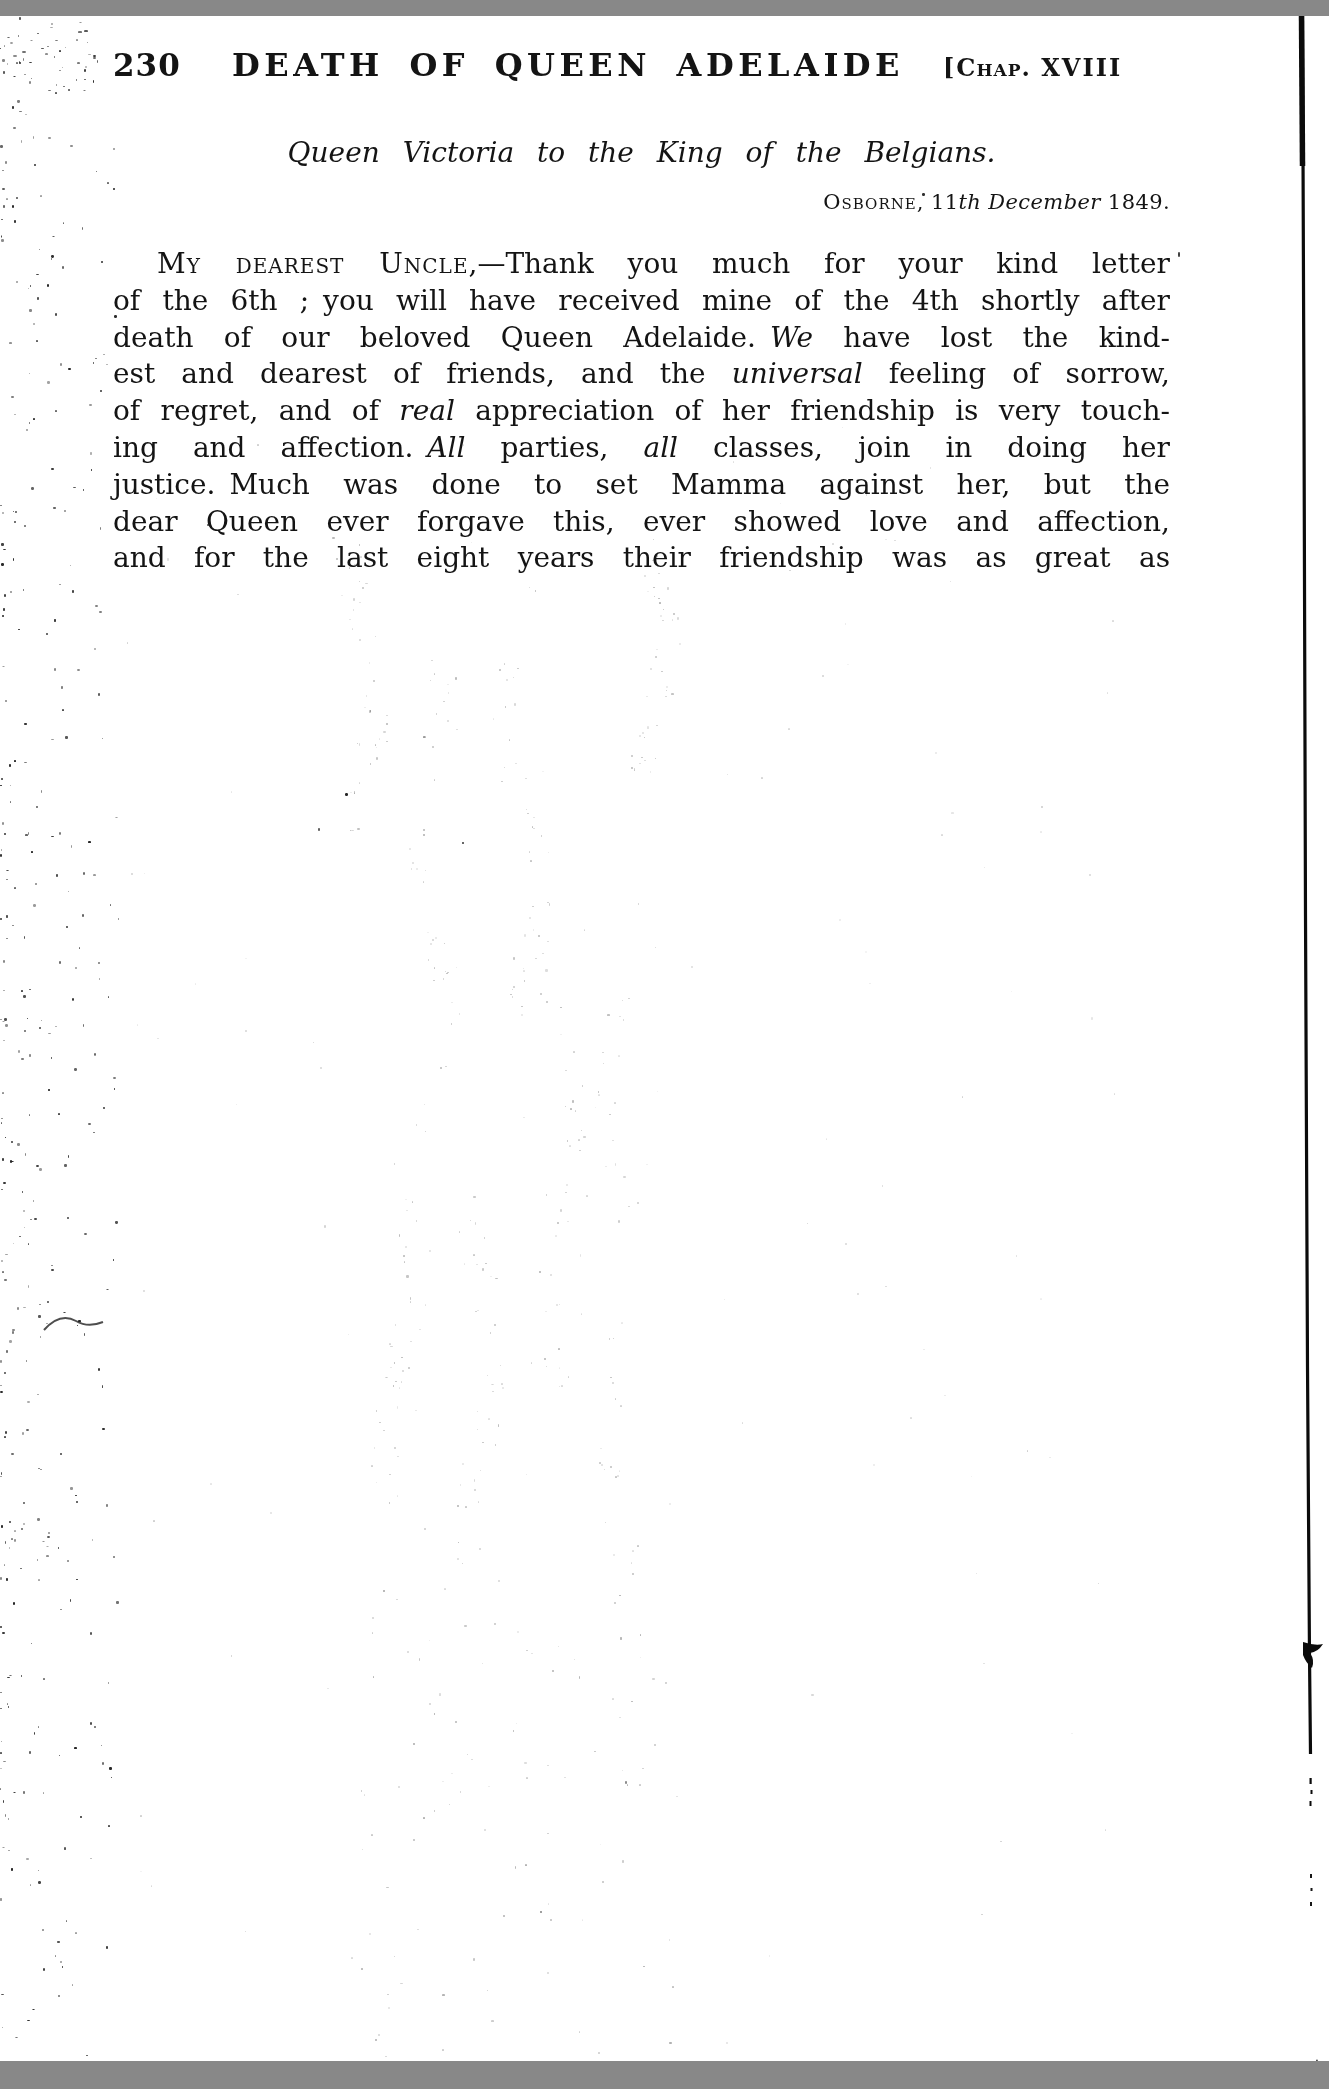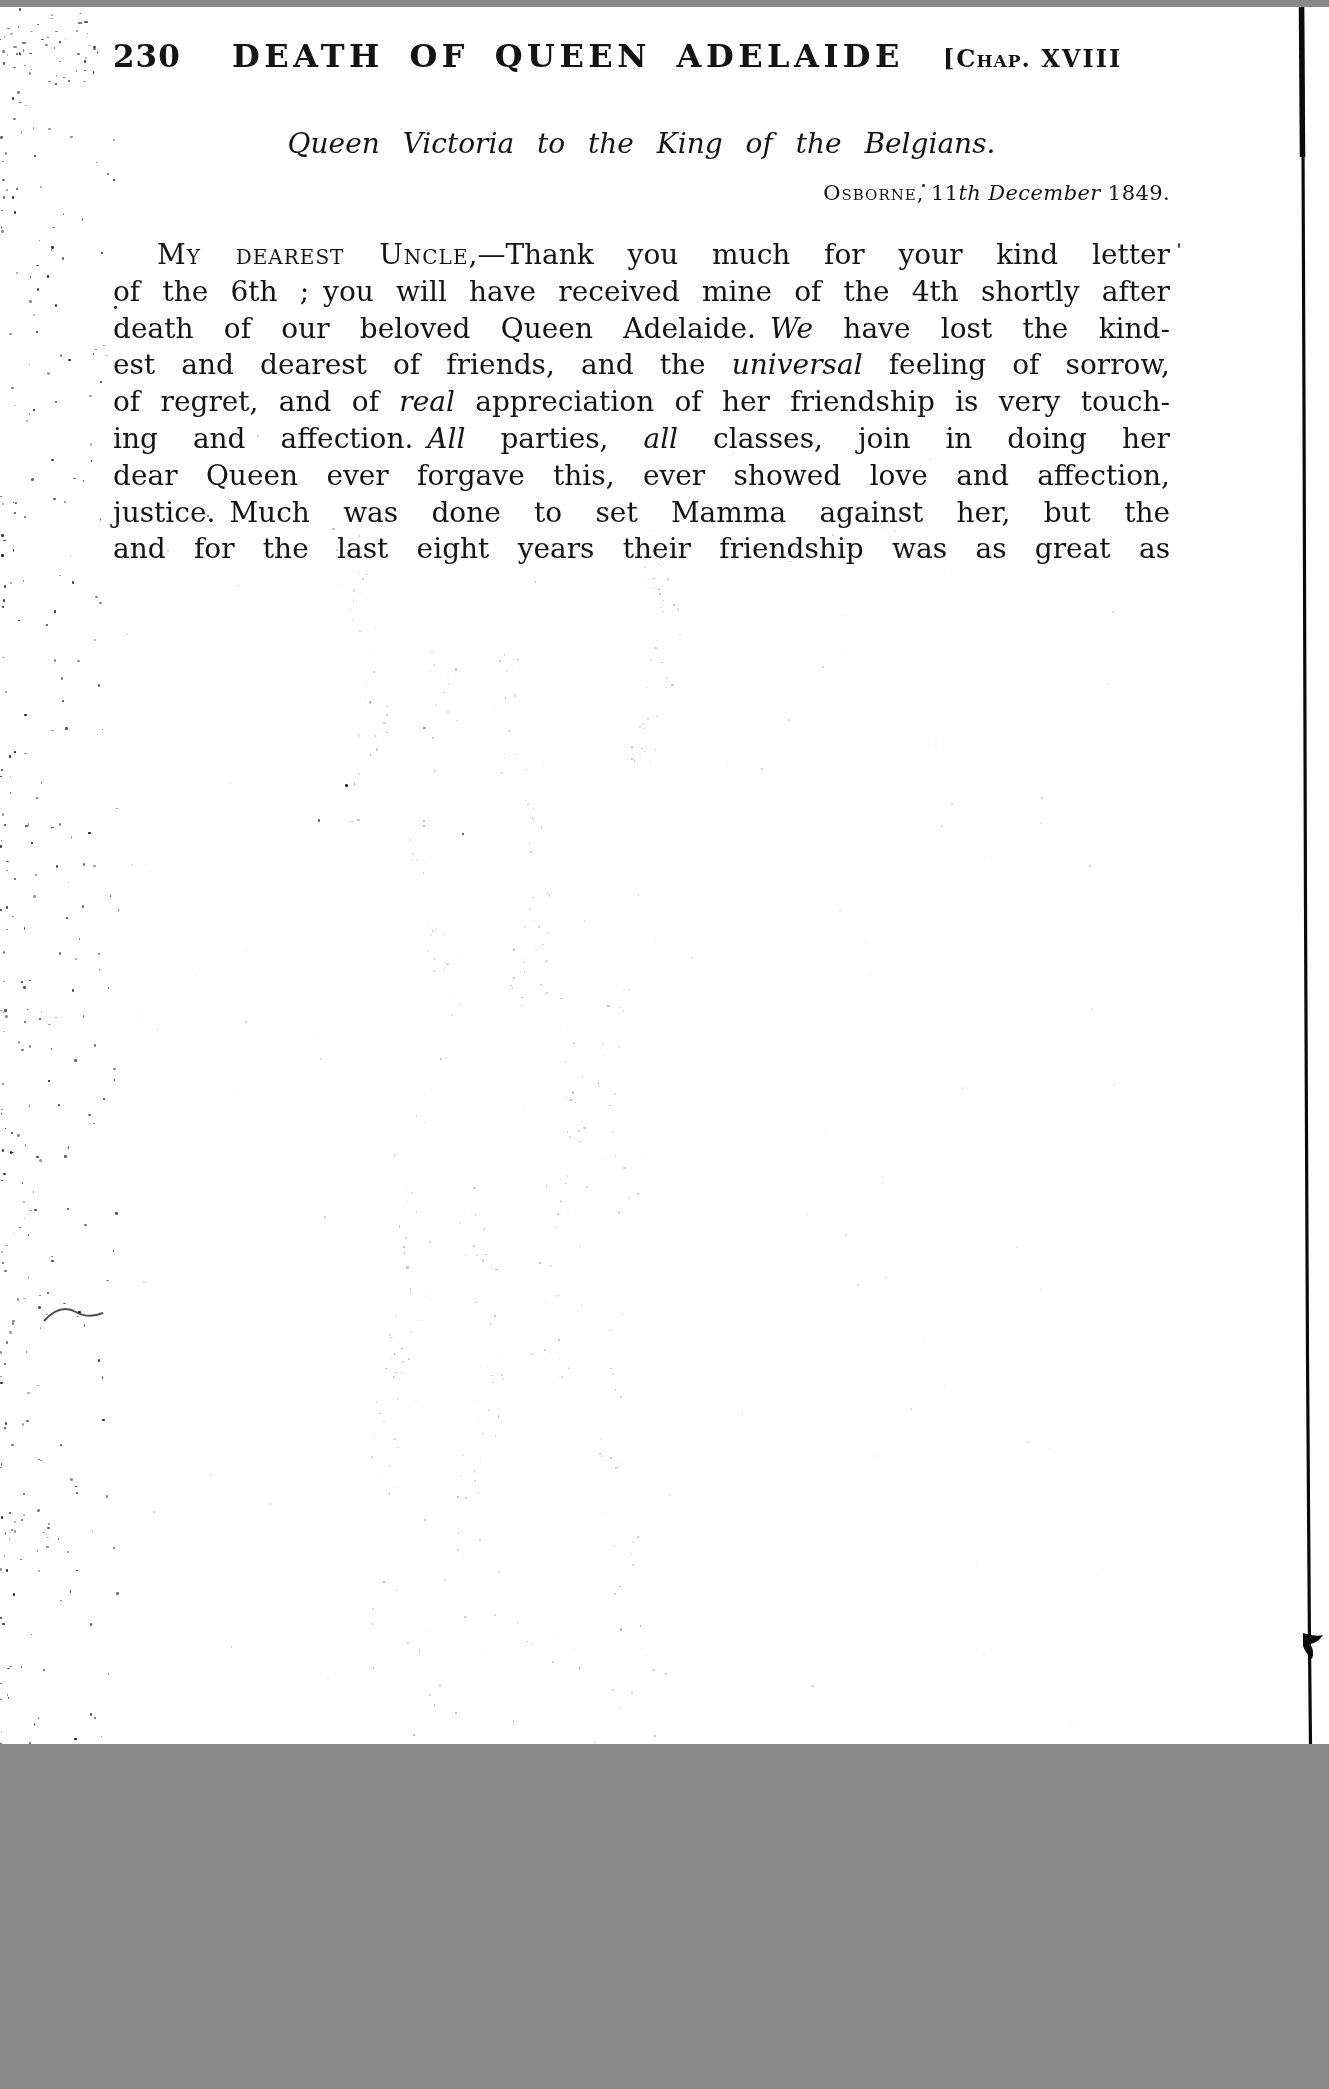--- a/index.html
+++ b/index.html
@@ -1,18 +1,18 @@
 <!DOCTYPE html>
 <html><head>
 <meta charset="utf-8">
 <style>
   html,body{margin:0;padding:0;background:#888;}
   .page{
-    position:relative;width:1329px;height:1737px;background:#ffffff;
-    overflow:hidden;margin:7px auto;
+    position:relative;width:1329px;height:2045px;background:#ffffff;
+    overflow:hidden;margin:16px auto;
     font-family:"DejaVu Serif","Liberation Serif",serif;
     color:#141414;
   }
   #noise{position:absolute;inset:0;pointer-events:none;}
   #noise i{position:absolute;display:block;background:#1a1a1a;border-radius:40%;}
   #marks{position:absolute;left:0;top:0;pointer-events:none;}
   .abs{position:absolute;}
   .pagenum{left:113px;top:31px;font-size:31px;font-weight:bold;letter-spacing:1px;}
   .rhead{left:232px;top:30px;font-size:32px;font-weight:bold;letter-spacing:4.5px;word-spacing:10px;white-space:nowrap;}
   .chap{left:943px;top:37px;font-size:24px;font-weight:bold;letter-spacing:2px;white-space:nowrap;}
@@ -1028,18 +1028,18 @@
 
   <div class="abs dateline"><span class="sc">Osborne</span><span>, 11</span><span class="it">th December</span><span> 1849.</span></div>
 
   <div class="abs letterbody">
       <div class="bline indent"><span class="sc">My dearest Uncle</span><span>,—Thank you much for your kind letter</span></div>
       <div class="bline"><span>of the 6th ; you will have received mine of the 4th shortly after</span></div>
       <div class="bline"><span>death of our beloved Queen Adelaide. </span><span class="it">We</span><span> have lost the kind-</span></div>
       <div class="bline"><span>est and dearest of friends, and the </span><span class="it">universal</span><span> feeling of sorrow,</span></div>
       <div class="bline"><span>of regret, and of </span><span class="it">real</span><span> appreciation of her friendship is very touch-</span></div>
       <div class="bline"><span>ing and affection. </span><span class="it">All</span><span> parties, </span><span class="it">all</span><span> classes, join in doing her</span></div>
+      <div class="bline"><span>justice. Much was done to set Mamma against her, but the</span></div>
       <div class="bline"><span>dear Queen ever forgave this, ever showed love and affection,</span></div>
-      <div class="bline"><span>justice. Much was done to set Mamma against her, but the</span></div>
       <div class="bline"><span>and for the last eight years their friendship was as great as</span></div>
     </div>
 
 </div>
 
 </body></html>

